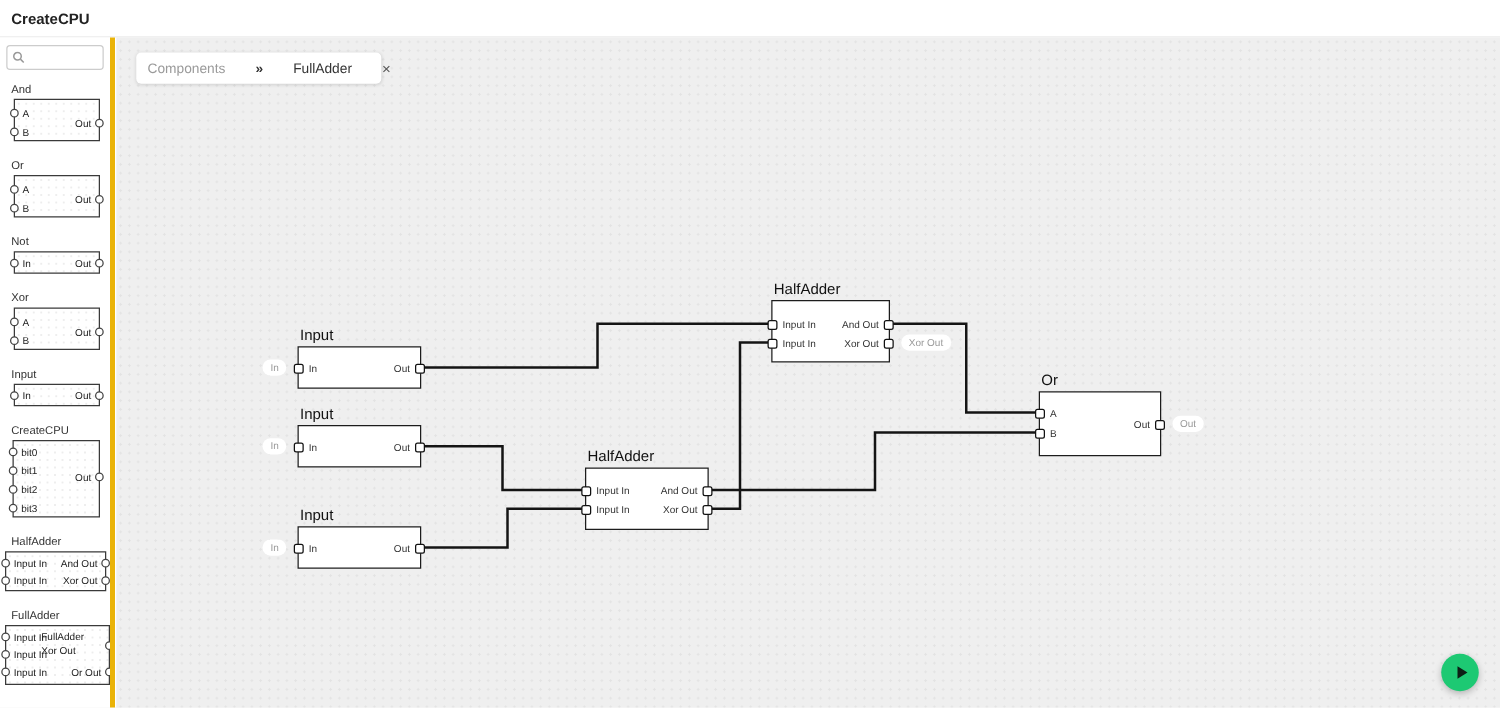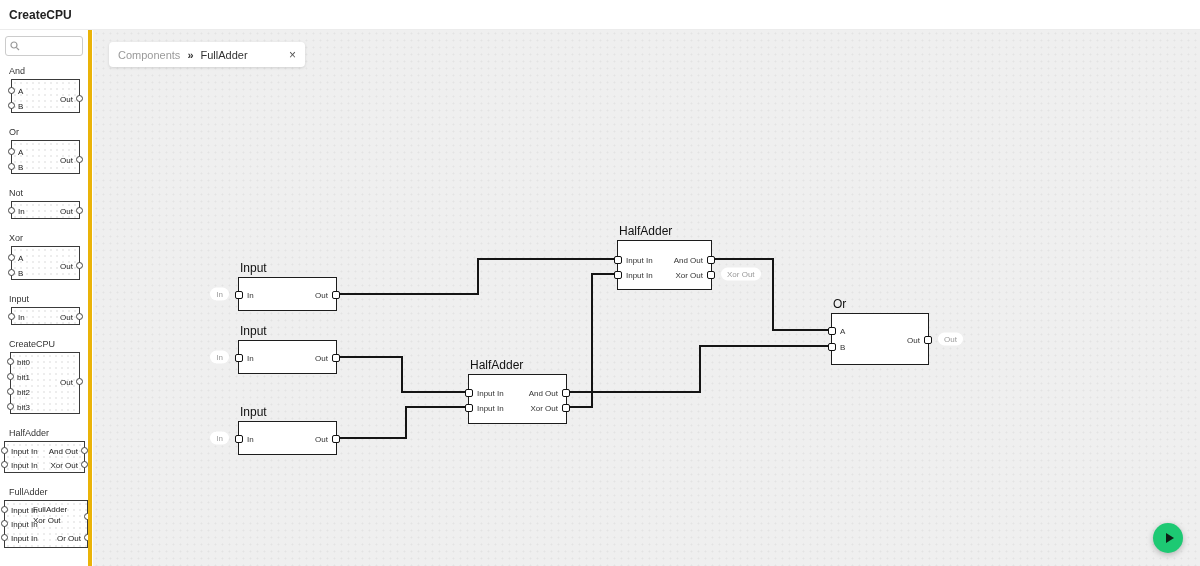--- a/index.html
+++ b/index.html
@@ -58,21 +58,21 @@
   .canvas{
     position:absolute;left:93px;top:30px;right:0;bottom:0;
     background-color:#efefef;
     background-image:radial-gradient(#e3e3e3 0.9px, transparent 1.1px);
     background-size:7px 7px;
   }
   .tab{
     position:absolute;left:16px;top:12px;width:196px;height:25px;background:#fff;
     border-radius:4px;box-shadow:0 1px 3px rgba(0,0,0,0.13);
     display:flex;align-items:center;font-size:11px;padding:0 9px;
-    box-sizing:border-box;gap:7px;
+    box-sizing:border-box;gap:24px;
   }
   .tab-crumb{color:#9a9a9a;cursor:pointer;}
   .tab-sep{color:#333;font-size:11px;font-weight:bold;}
   .tab-title{color:#333;}
   .tab-close{margin-left:auto;color:#555;font-size:12px;cursor:pointer;line-height:1;}
   .wires{position:absolute;left:0;top:0;}
   .node{position:absolute;}
   .node-box{
     position:relative;background:#fff;border:1.5px solid #1c1c1c;
     box-sizing:border-box;width:100%;height:100%;

